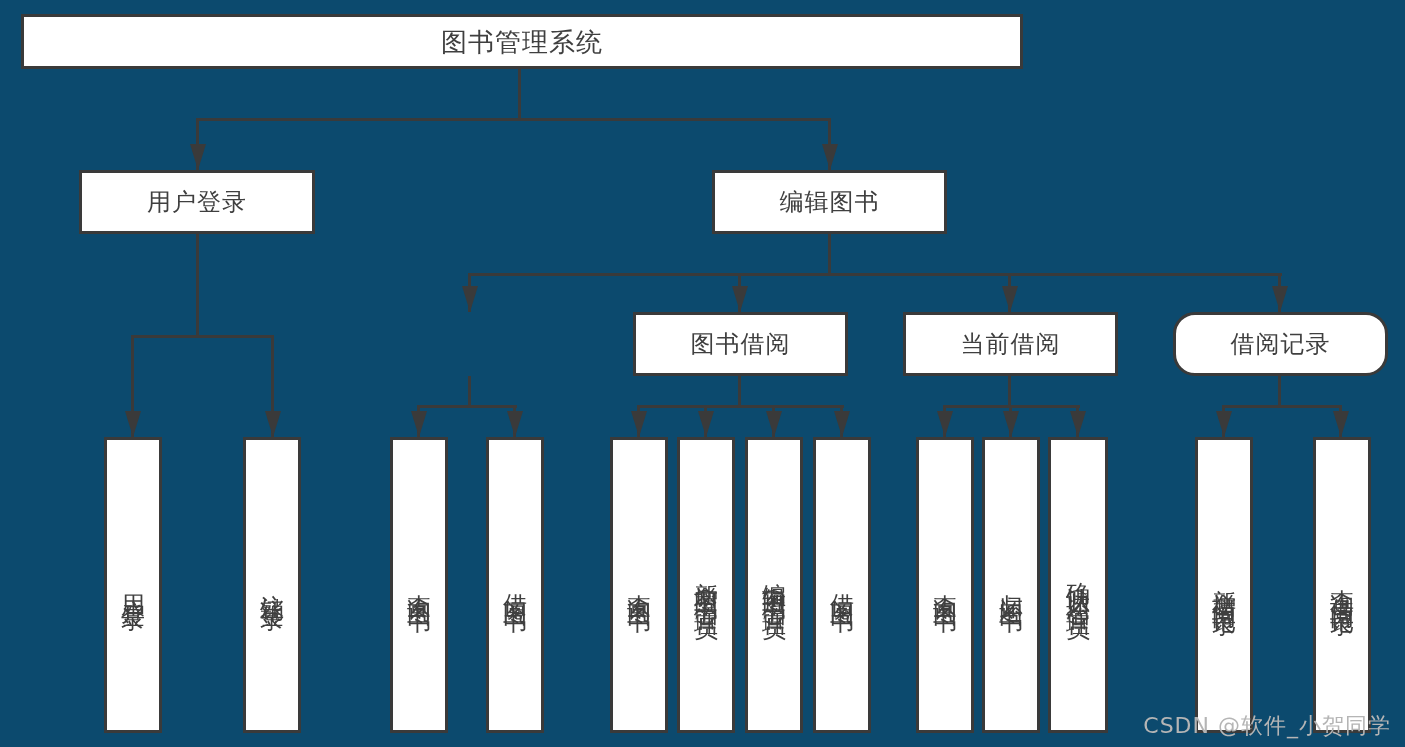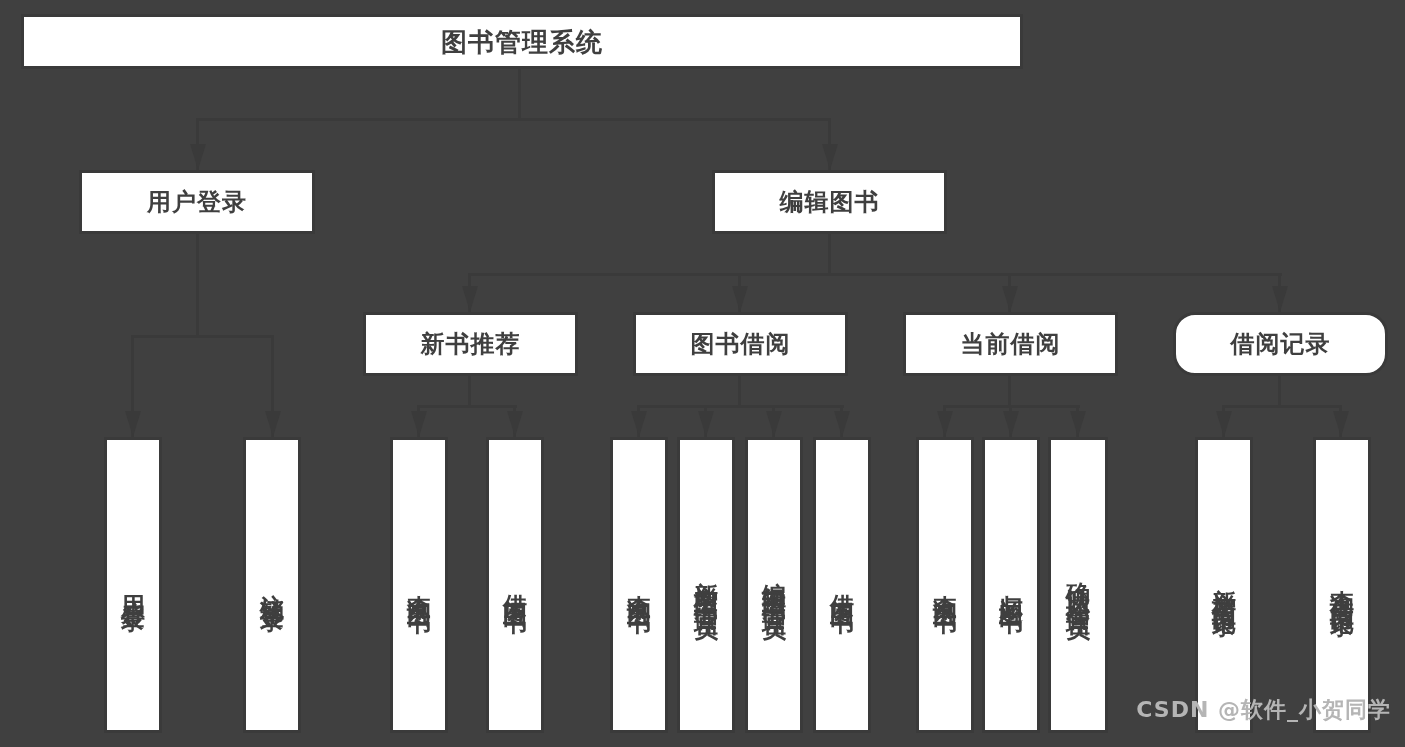--- a/index.html
+++ b/index.html
@@ -4,23 +4,22 @@
 <style>
   html, body { margin: 0; padding: 0; }
   body {
     background: #ffffff;
     font-family: "DejaVu Sans", "Liberation Sans", sans-serif;
   }
   .canvas {
     position: relative;
     width: 1405px;
     height: 747px;
-    background: #404040;
+    background: #0c4a6e;
     overflow: hidden;
-    font-weight: bold;
   }
   
   .box {
     position: absolute;
     box-sizing: border-box;
     border: 3px solid #3a3a3a;
     background: #ffffff;
     color: #3f3f3f;
     display: flex;
     align-items: center;
@@ -68,21 +67,21 @@
     width: 0;
     height: 0;
     border-left: 8px solid transparent;
     border-right: 8px solid transparent;
     border-top: 26px solid #3a3a3a;
   }
   
   .watermark {
     position: absolute;
     right: 14px;
-    bottom: 22px;
+    bottom: 6px;
     font-size: 22px;
     color: #b5b5b5;
     letter-spacing: 1px;
     white-space: nowrap;
   }
 </style>
 </head>
 <body>
 
 <div class="canvas">
@@ -102,21 +101,20 @@
   <div class="arrow" style="left:131px; top:335px; height:102px;"></div>
   <div class="arrow" style="left:271px; top:335px; height:102px;"></div>
 
   <div class="v-line" style="left:828px; top:234px; height:42px;"></div>
   <div class="h-line" style="left:468px; top:273px; width:814px;"></div>
   <div class="arrow" style="left:468px; top:273px; height:39px;"></div>
   <div class="arrow" style="left:738px; top:273px; height:39px;"></div>
   <div class="arrow" style="left:1008px; top:273px; height:39px;"></div>
   <div class="arrow" style="left:1278px; top:273px; height:39px;"></div>
 
-  <div class="box hbox" style="left:363px; top:312px; width:215px; height:64px;">新书推荐</div>
   <div class="box hbox" style="left:633px; top:312px; width:215px; height:64px;">图书借阅</div>
   <div class="box hbox" style="left:903px; top:312px; width:215px; height:64px;">当前借阅</div>
   <div class="box hbox" style="left:1173px; top:312px; width:215px; height:64px;border-radius:22px;">借阅记录</div>
 
   <div class="v-line" style="left:468px; top:376px; height:32px;"></div>
   <div class="h-line" style="left:417px; top:405px; width:100px;"></div>
   <div class="arrow" style="left:417px; top:405px; height:32px;"></div>
   <div class="arrow" style="left:513px; top:405px; height:32px;"></div>
 
   <div class="v-line" style="left:738px; top:376px; height:32px;"></div>

